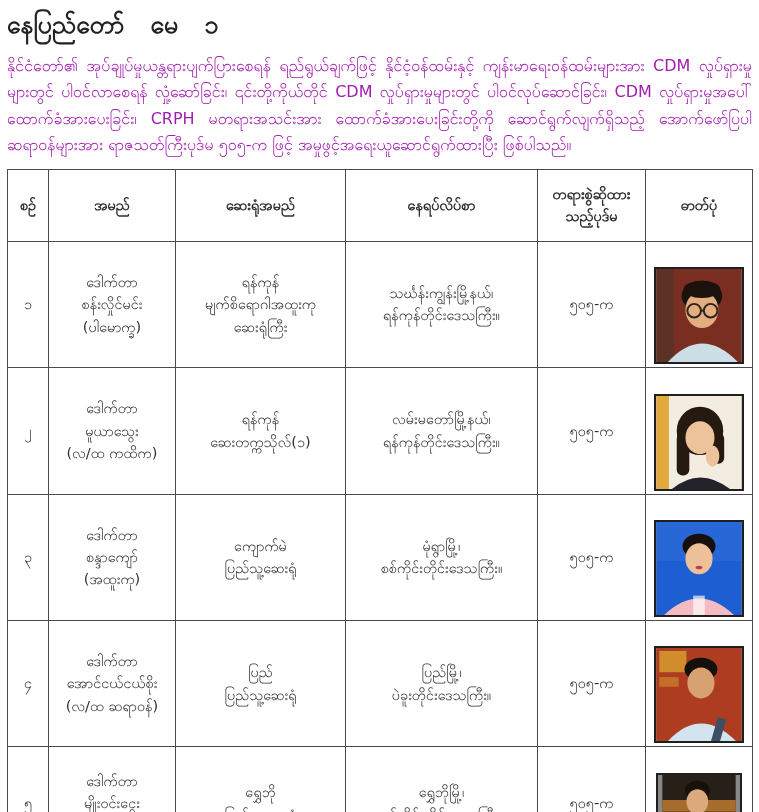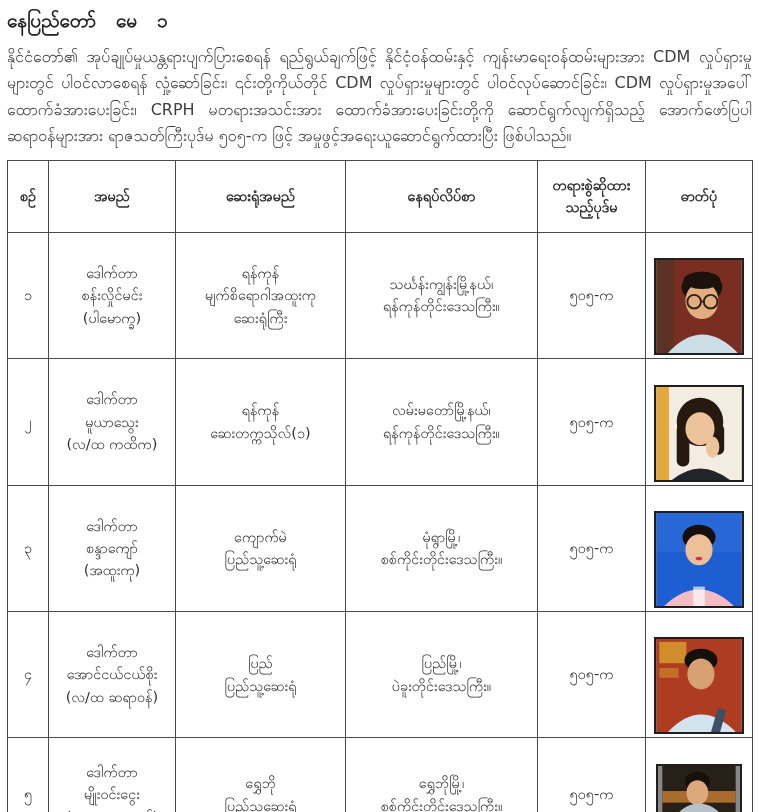--- a/index.html
+++ b/index.html
@@ -6,26 +6,26 @@
   html, body {
     margin: 0; padding: 0;
     width: 759px; height: 812px;
     overflow: hidden;
     background: #ffffff;
     font-family: "DejaVu Sans", "Liberation Sans", sans-serif;
     color: #2b2b2b;
   }
   .page { padding: 6px 7px 0 7px; width: 759px; }
   .title {
-    font-size: 19px; font-weight: bold; color: #222;
+    font-size: 25px; font-weight: bold; color: #222;
     white-space: pre-wrap; margin: 2px 0 8px 0;
   }
   .intro {
     font-size: 16px; line-height: 1.65; text-align: justify;
-    color: #404040; font-weight: 500; margin-bottom: 10px;
+    color: #a21caf; font-weight: 500; margin-bottom: 10px;
   }
   table.doctors {
     border-collapse: collapse; table-layout: fixed;
     width: 745px; margin-top: 2px;
   }
   table.doctors th, table.doctors td {
     border: 1.5px solid #4a4a4a;
     text-align: center; vertical-align: middle;
     padding: 3px 4px;
     font-size: 14.5px; color: #2f2f2f;

